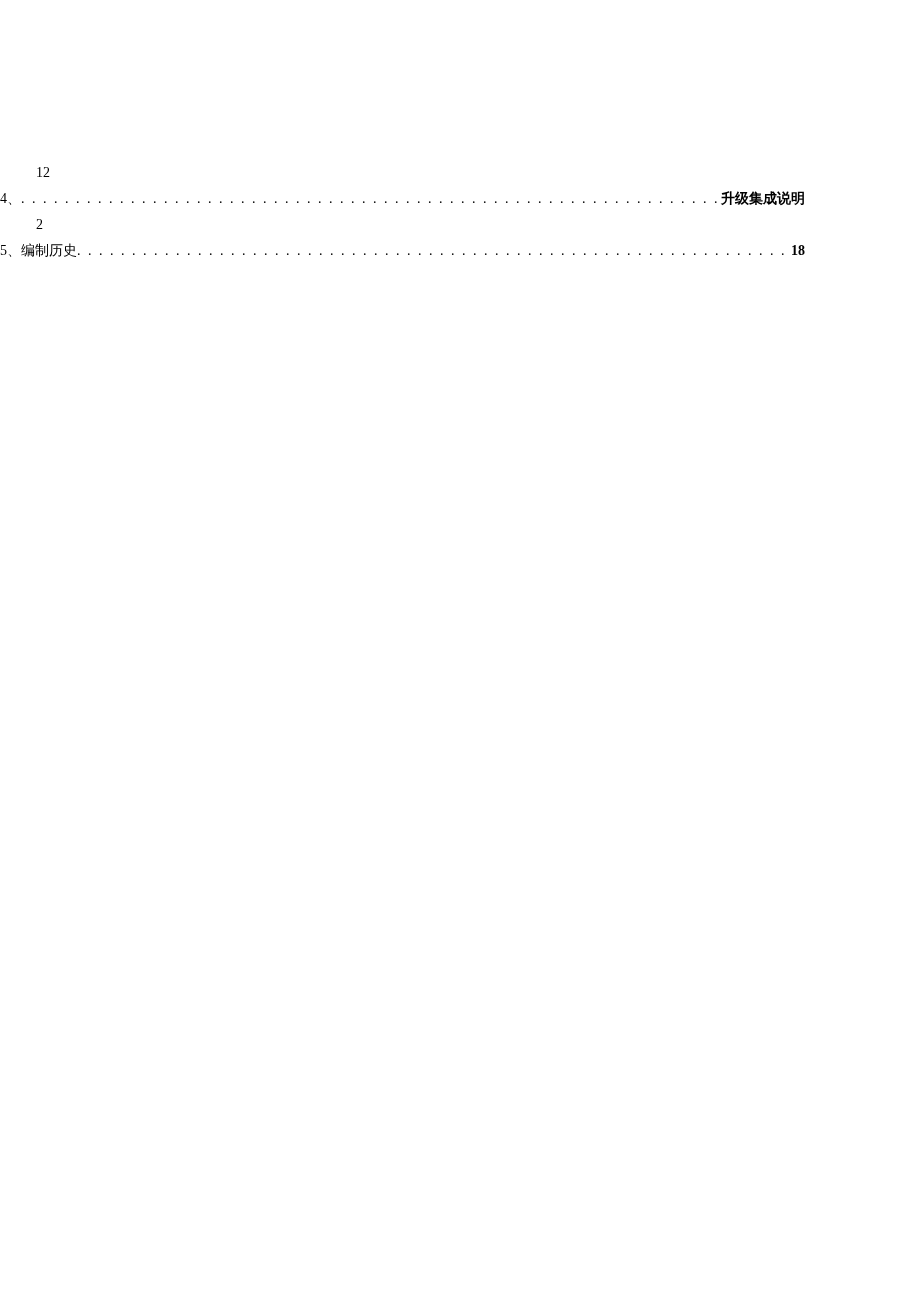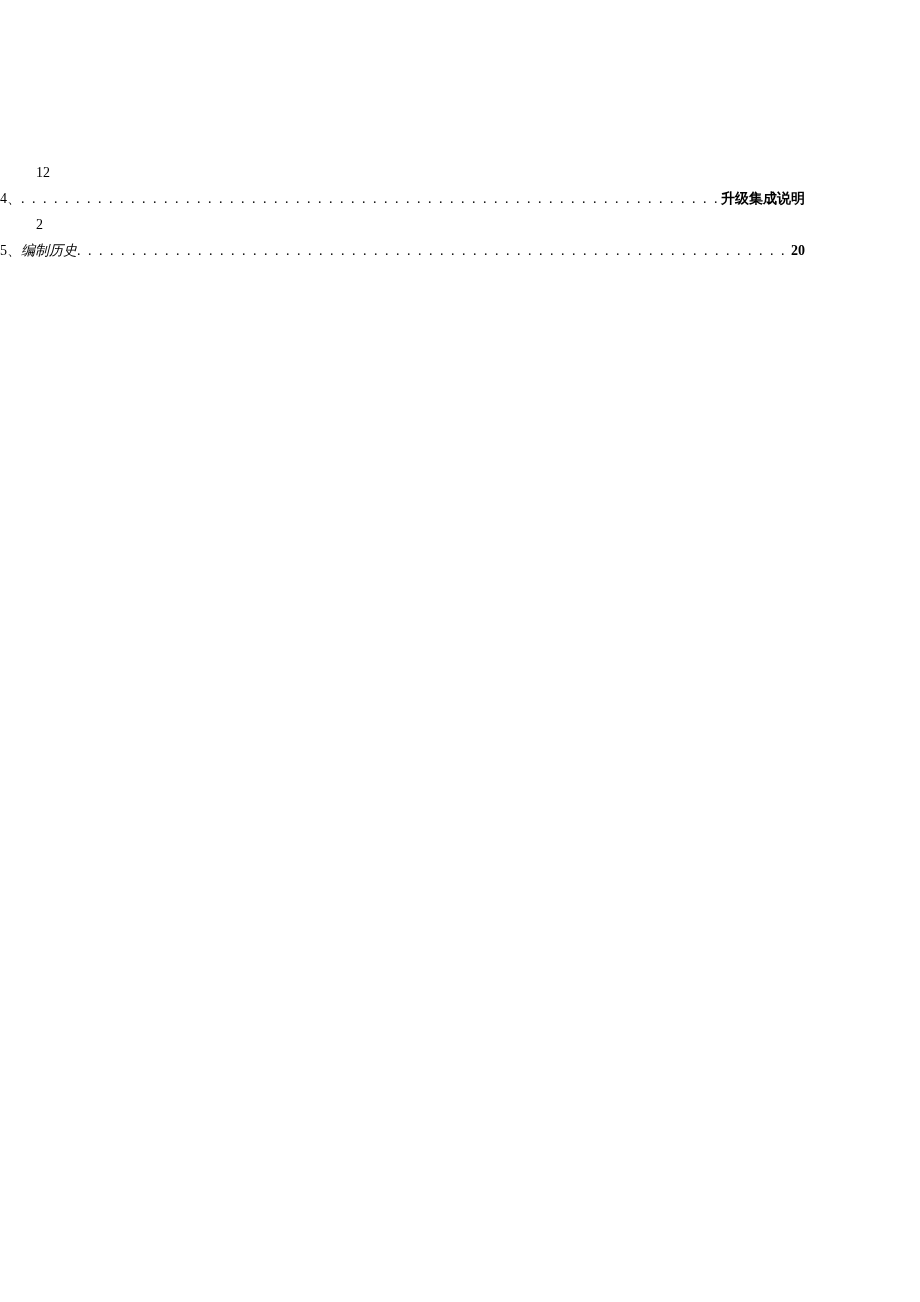--- a/index.html
+++ b/index.html
@@ -31,21 +31,20 @@
     .toc-row {
       display: flex;
       align-items: baseline;
       width: 100%;
     }
     .toc-prefix {
       flex-shrink: 0;
     }
     .toc-title {
       flex-shrink: 0;
-      font-style: italic;
     }
     .toc-dots {
       flex: 1;
       overflow: hidden;
       letter-spacing: 2px;
       white-space: nowrap;
     }
     .toc-dots::before {
       content: " . . . . . . . . . . . . . . . . . . . . . . . . . . . . . . . . . . . . . . . . . . . . . . . . . . . . . . . . . . . . . . . . . . . . . . . . . . . . . . . . . . . . . . . . . . . . . . . . . . . . . . . . . . . . . . . . . . . . . . . .";
     }
@@ -75,17 +74,17 @@
 
   <div class="toc-line indent-line">
     <span>2</span>
   </div>
 
   <div class="toc-line">
     <div class="toc-row">
       <span class="toc-prefix">5、</span>
       <span class="toc-title">编制历史</span>
       <span class="toc-dots"></span>
-      <span class="toc-suffix">20</span>
+      <span class="toc-suffix">18</span>
     </div>
   </div>
 
 </div>
 
 </body></html>

